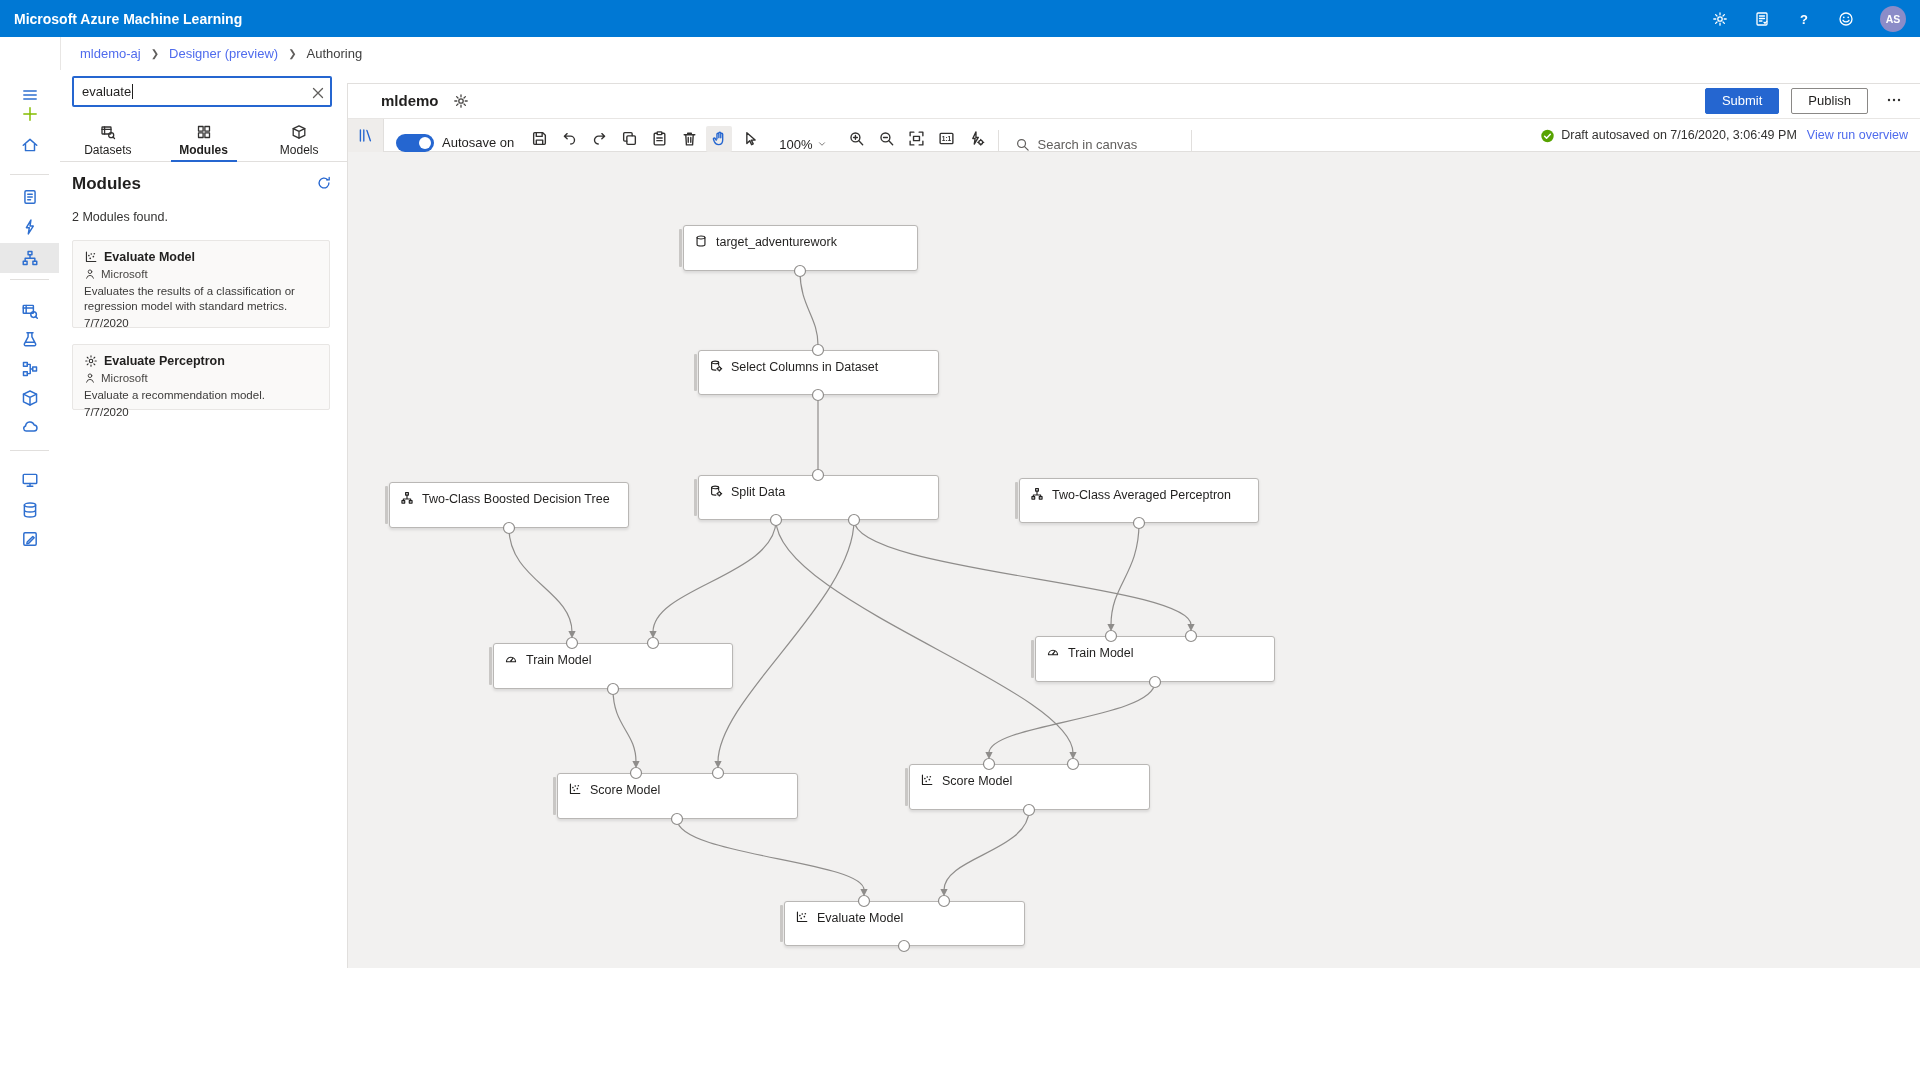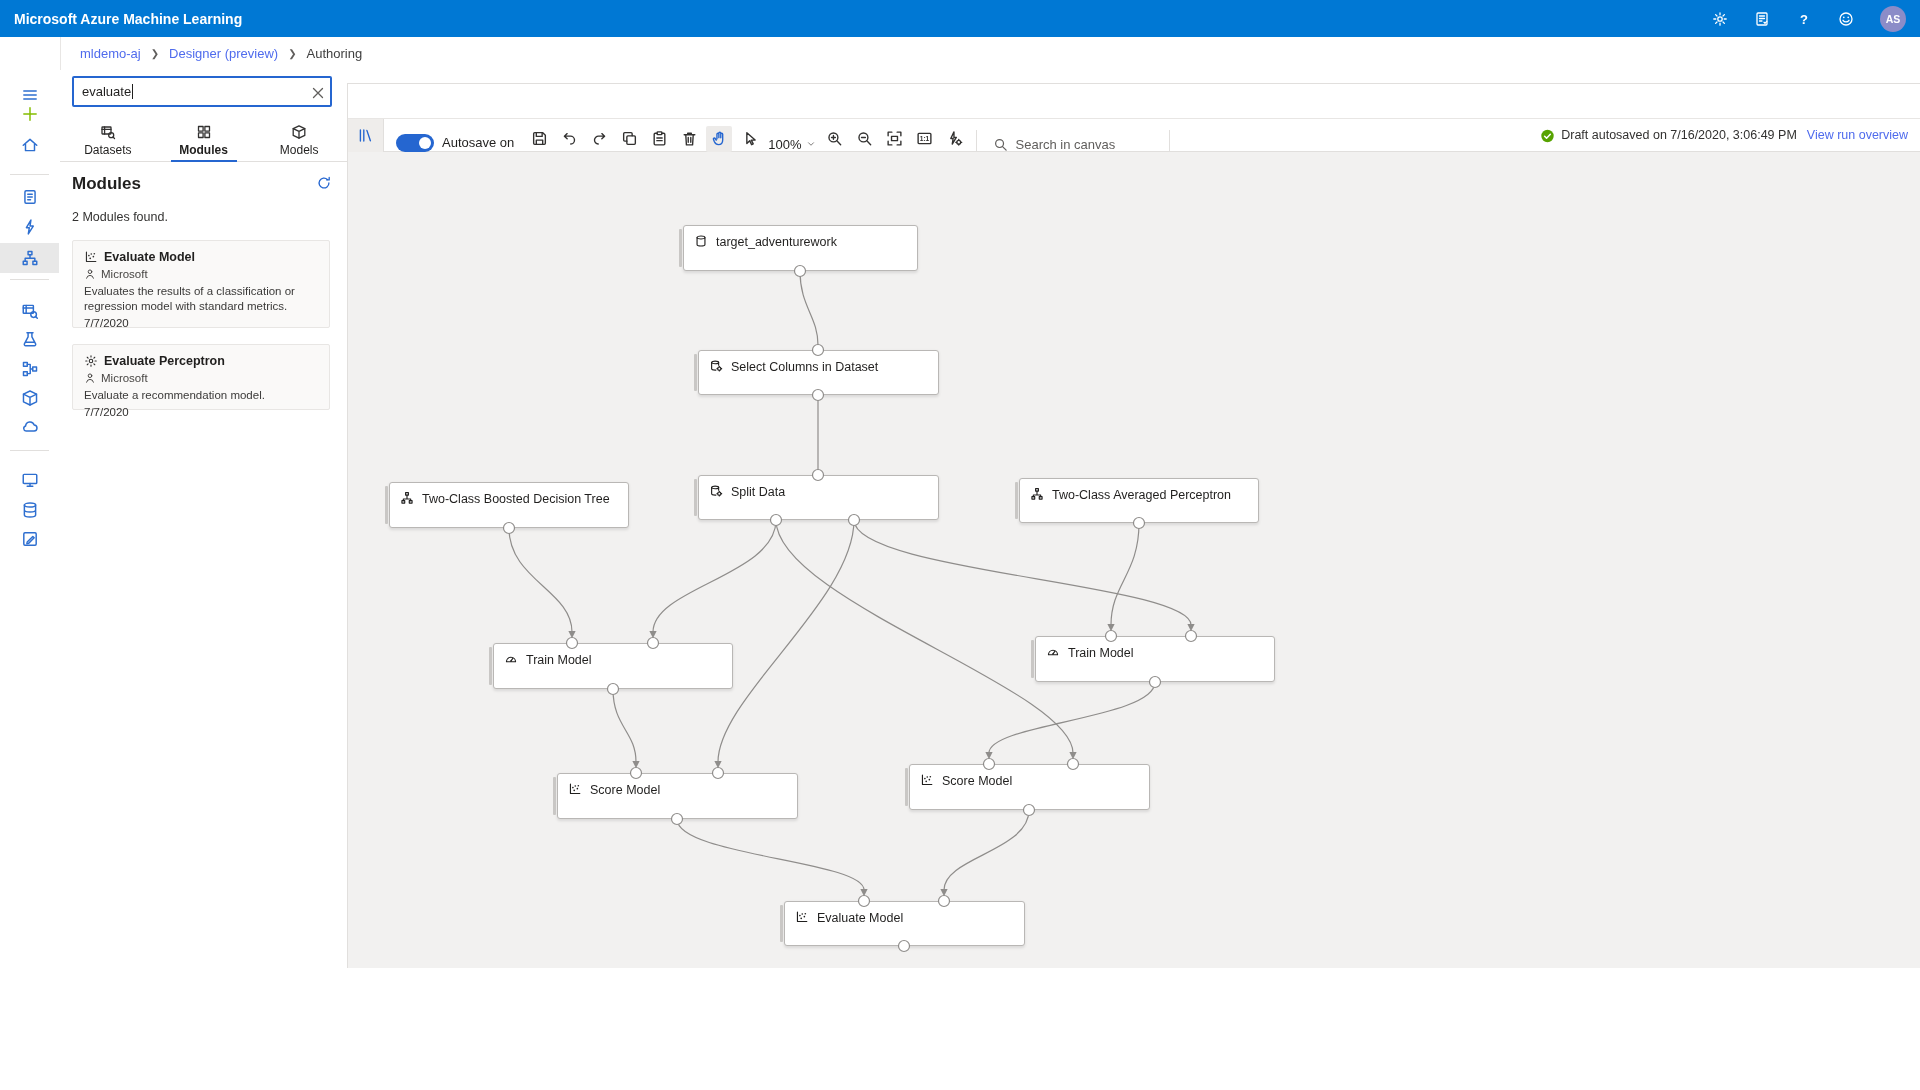--- a/index.html
+++ b/index.html
@@ -54,21 +54,21 @@
   
   #toolbar{left:347px;top:118px;width:1573px;height:34px;background:#fff;border-top:1px solid #e8e6e4;border-bottom:1px solid #e1dfdd;display:flex;align-items:center;box-sizing:border-box;}
   .tool{width:26px;height:26px;display:flex;align-items:center;justify-content:center;color:#323130;border-radius:2px;cursor:pointer;margin:0 2px;}
   .tool.blue{color:#2566d0;}
   .tool.activebg{background:#edebe9;}
   #lib-btn{width:36px;height:33px;background:#efedeb;border-right:1px solid #e1dfdd;border-radius:0;margin:0 6px 0 0;}
   .toggle-wrap{display:flex;align-items:center;gap:8px;margin:0 10px 0 6px;cursor:pointer;}
   .toggle{width:38px;height:18px;border-radius:9px;background:#2566d0;position:relative;}
   .toggle .knob{position:absolute;right:3px;top:3px;width:12px;height:12px;border-radius:50%;background:#fff;}
   .toggle-label{font-size:13px;color:#201f1e;}
-  #zoom-level{display:flex;align-items:center;gap:4px;font-size:13px;color:#201f1e;margin:0 4px;cursor:pointer;}
+  #zoom-level{display:flex;align-items:center;gap:4px;font-size:13px;color:#201f1e;margin:0 15px;cursor:pointer;}
   #zoom-level .chev{color:#605e5c;width:10px;height:10px;display:flex;}
   .tsep{width:1px;height:22px;background:#e1dfdd;margin:0 6px;}
   #canvas-search{display:flex;align-items:center;gap:8px;color:#605e5c;font-size:13px;margin:0 10px;cursor:text;min-width:160px;}
   #autosave-status{margin-left:auto;display:flex;gap:6px;font-size:12.5px;color:#323130;margin-right:12px;white-space:nowrap;}
   #autosave-status .link{color:#4f6bed;cursor:pointer;margin-left:4px;}
   
   #canvas{left:347px;top:152px;width:1573px;height:929px;background:#f2f1f0;overflow:hidden;cursor:grab;}
   .node{position:absolute;background:#fff;border:1px solid #b9b7b5;border-radius:3px;box-shadow:0 1.5px 3px rgba(0,0,0,.10);box-sizing:border-box;padding:9px 10px;display:flex;align-items:flex-start;gap:8px;font-size:12.5px;color:#201f1e;cursor:pointer;}
   .node::before{content:"";position:absolute;left:-5px;top:3px;bottom:3px;width:3px;background:#c9c7c5;border-radius:1px;}
   .node .nicon{color:#201f1e;display:flex;margin-top:-1px;}
@@ -310,20 +310,42 @@
               <path d="M3.4 13.6a4.7 4.7 0 0 1 9.2 0"></path>
             </svg>
             <span>Microsoft</span>
           </div>
           <div class="desc">Evaluate a recommendation model.</div>
           <div class="date">7/7/2020</div>
         </div>
       </div>
   </div>
 
+  <div id="chead" class="abs">
+    <span class="ctitle">mldemo</span>
+    <span class="cgear">
+        <svg class="ic" width="16" height="16" viewBox="0 0 16 16" fill="none" stroke="currentColor" stroke-width="1.3" stroke-linecap="round" stroke-linejoin="round">
+          <circle cx="8" cy="8" r="2.2"></circle>
+          <path d="M8 1.8v2M8 12.2v2M1.8 8h2M12.2 8h2M3.6 3.6 5 5M11 11l1.4 1.4M12.4 3.6 11 5M5 11l-1.4 1.4"></path>
+        </svg>
+      </span>
+    <div class="cbtns">
+      <div class="btn btn-primary">Submit</div>
+      <div class="btn btn-default">Publish</div>
+      <span id="more-btn">
+          <svg class="ic" width="16" height="16" viewBox="0 0 16 16" fill="none" stroke="currentColor" stroke-width="1.3" stroke-linecap="round" stroke-linejoin="round">
+            <g fill="currentColor" stroke="none">
+              <circle cx="3" cy="8" r="1.2"></circle>
+              <circle cx="8" cy="8" r="1.2"></circle>
+              <circle cx="13" cy="8" r="1.2"></circle>
+            </g>
+          </svg>
+        </span>
+    </div>
+  </div>
 
   <div id="toolbar" class="abs">
     <div id="tools" style="display:flex;align-items:flex-end;">
         <div class="tool blue" id="lib-btn">
           <svg class="ic" width="17" height="17" viewBox="0 0 16 16" fill="none" stroke="currentColor" stroke-width="1.3" stroke-linecap="round" stroke-linejoin="round">
             <path d="M3.2 2.8v10.4M6.4 2.8v10.4M9.3 3.2l3.3 9.8"></path>
           </svg>
         </div>
         <div class="toggle-wrap">
           <div class="toggle">

